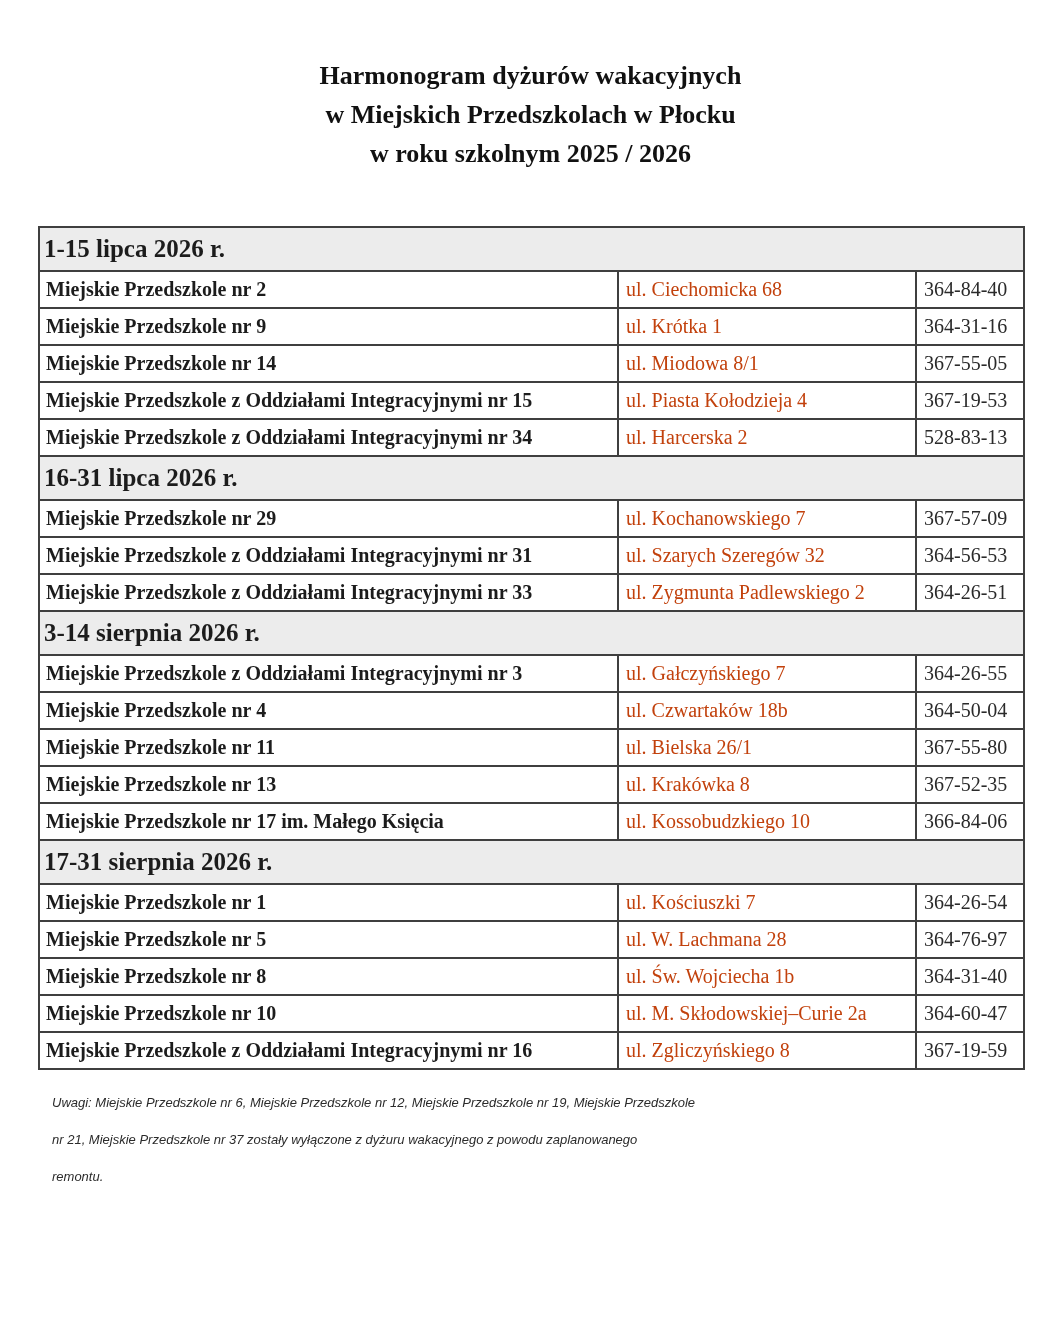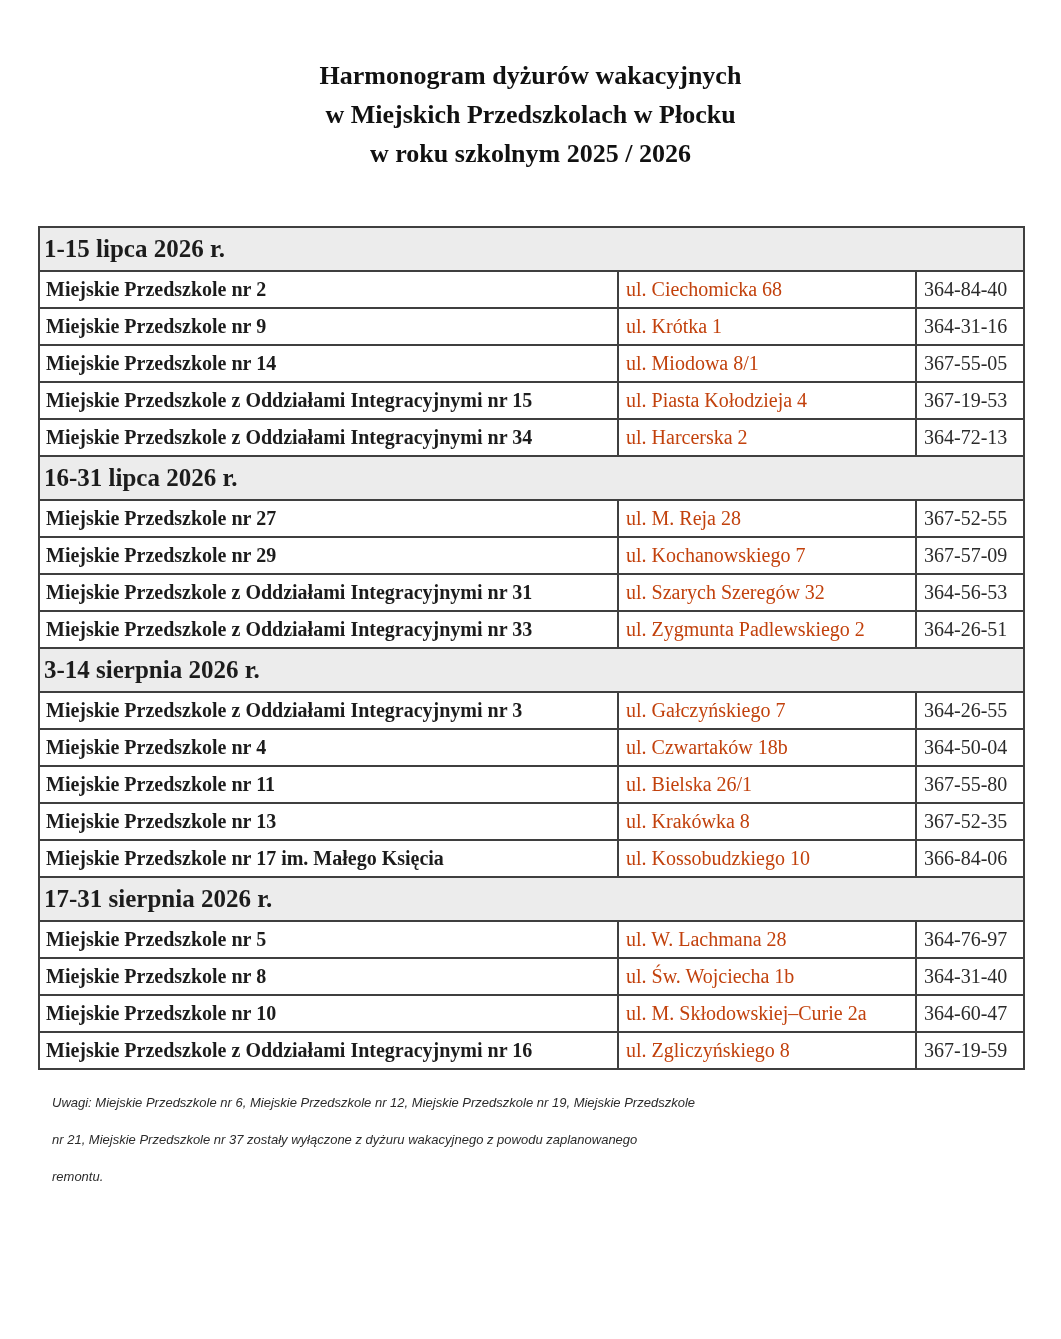--- a/index.html
+++ b/index.html
@@ -113,29 +113,24 @@
           <td class="cell-phone">367-55-05</td>
         </tr>
         <tr>
           <td class="cell-name">Miejskie Przedszkole z Oddziałami Integracyjnymi nr 15</td>
           <td class="cell-address">ul. Piasta Kołodzieja 4</td>
           <td class="cell-phone">367-19-53</td>
         </tr>
         <tr>
           <td class="cell-name">Miejskie Przedszkole z Oddziałami Integracyjnymi nr 34</td>
           <td class="cell-address">ul. Harcerska 2</td>
-          <td class="cell-phone">364-72-13</td>
+          <td class="cell-phone">528-83-13</td>
         </tr>
         <tr>
           <td class="section-header" colspan="3">16-31 lipca 2026 r.</td>
-        </tr>
-        <tr>
-          <td class="cell-name">Miejskie Przedszkole nr 27</td>
-          <td class="cell-address">ul. M. Reja 28</td>
-          <td class="cell-phone">367-52-55</td>
         </tr>
         <tr>
           <td class="cell-name">Miejskie Przedszkole nr 29</td>
           <td class="cell-address">ul. Kochanowskiego 7</td>
           <td class="cell-phone">367-57-09</td>
         </tr>
         <tr>
           <td class="cell-name">Miejskie Przedszkole z Oddziałami Integracyjnymi nr 31</td>
           <td class="cell-address">ul. Szarych Szeregów 32</td>
           <td class="cell-phone">364-56-53</td>
@@ -168,20 +163,25 @@
           <td class="cell-address">ul. Krakówka 8</td>
           <td class="cell-phone">367-52-35</td>
         </tr>
         <tr>
           <td class="cell-name">Miejskie Przedszkole nr 17 im. Małego Księcia</td>
           <td class="cell-address">ul. Kossobudzkiego 10</td>
           <td class="cell-phone">366-84-06</td>
         </tr>
         <tr>
           <td class="section-header" colspan="3">17-31 sierpnia 2026 r.</td>
+        </tr>
+        <tr>
+          <td class="cell-name">Miejskie Przedszkole nr 1</td>
+          <td class="cell-address">ul. Kościuszki 7</td>
+          <td class="cell-phone">364-26-54</td>
         </tr>
         <tr>
           <td class="cell-name">Miejskie Przedszkole nr 5</td>
           <td class="cell-address">ul. W. Lachmana 28</td>
           <td class="cell-phone">364-76-97</td>
         </tr>
         <tr>
           <td class="cell-name">Miejskie Przedszkole nr 8</td>
           <td class="cell-address">ul. Św. Wojciecha 1b</td>
           <td class="cell-phone">364-31-40</td>

